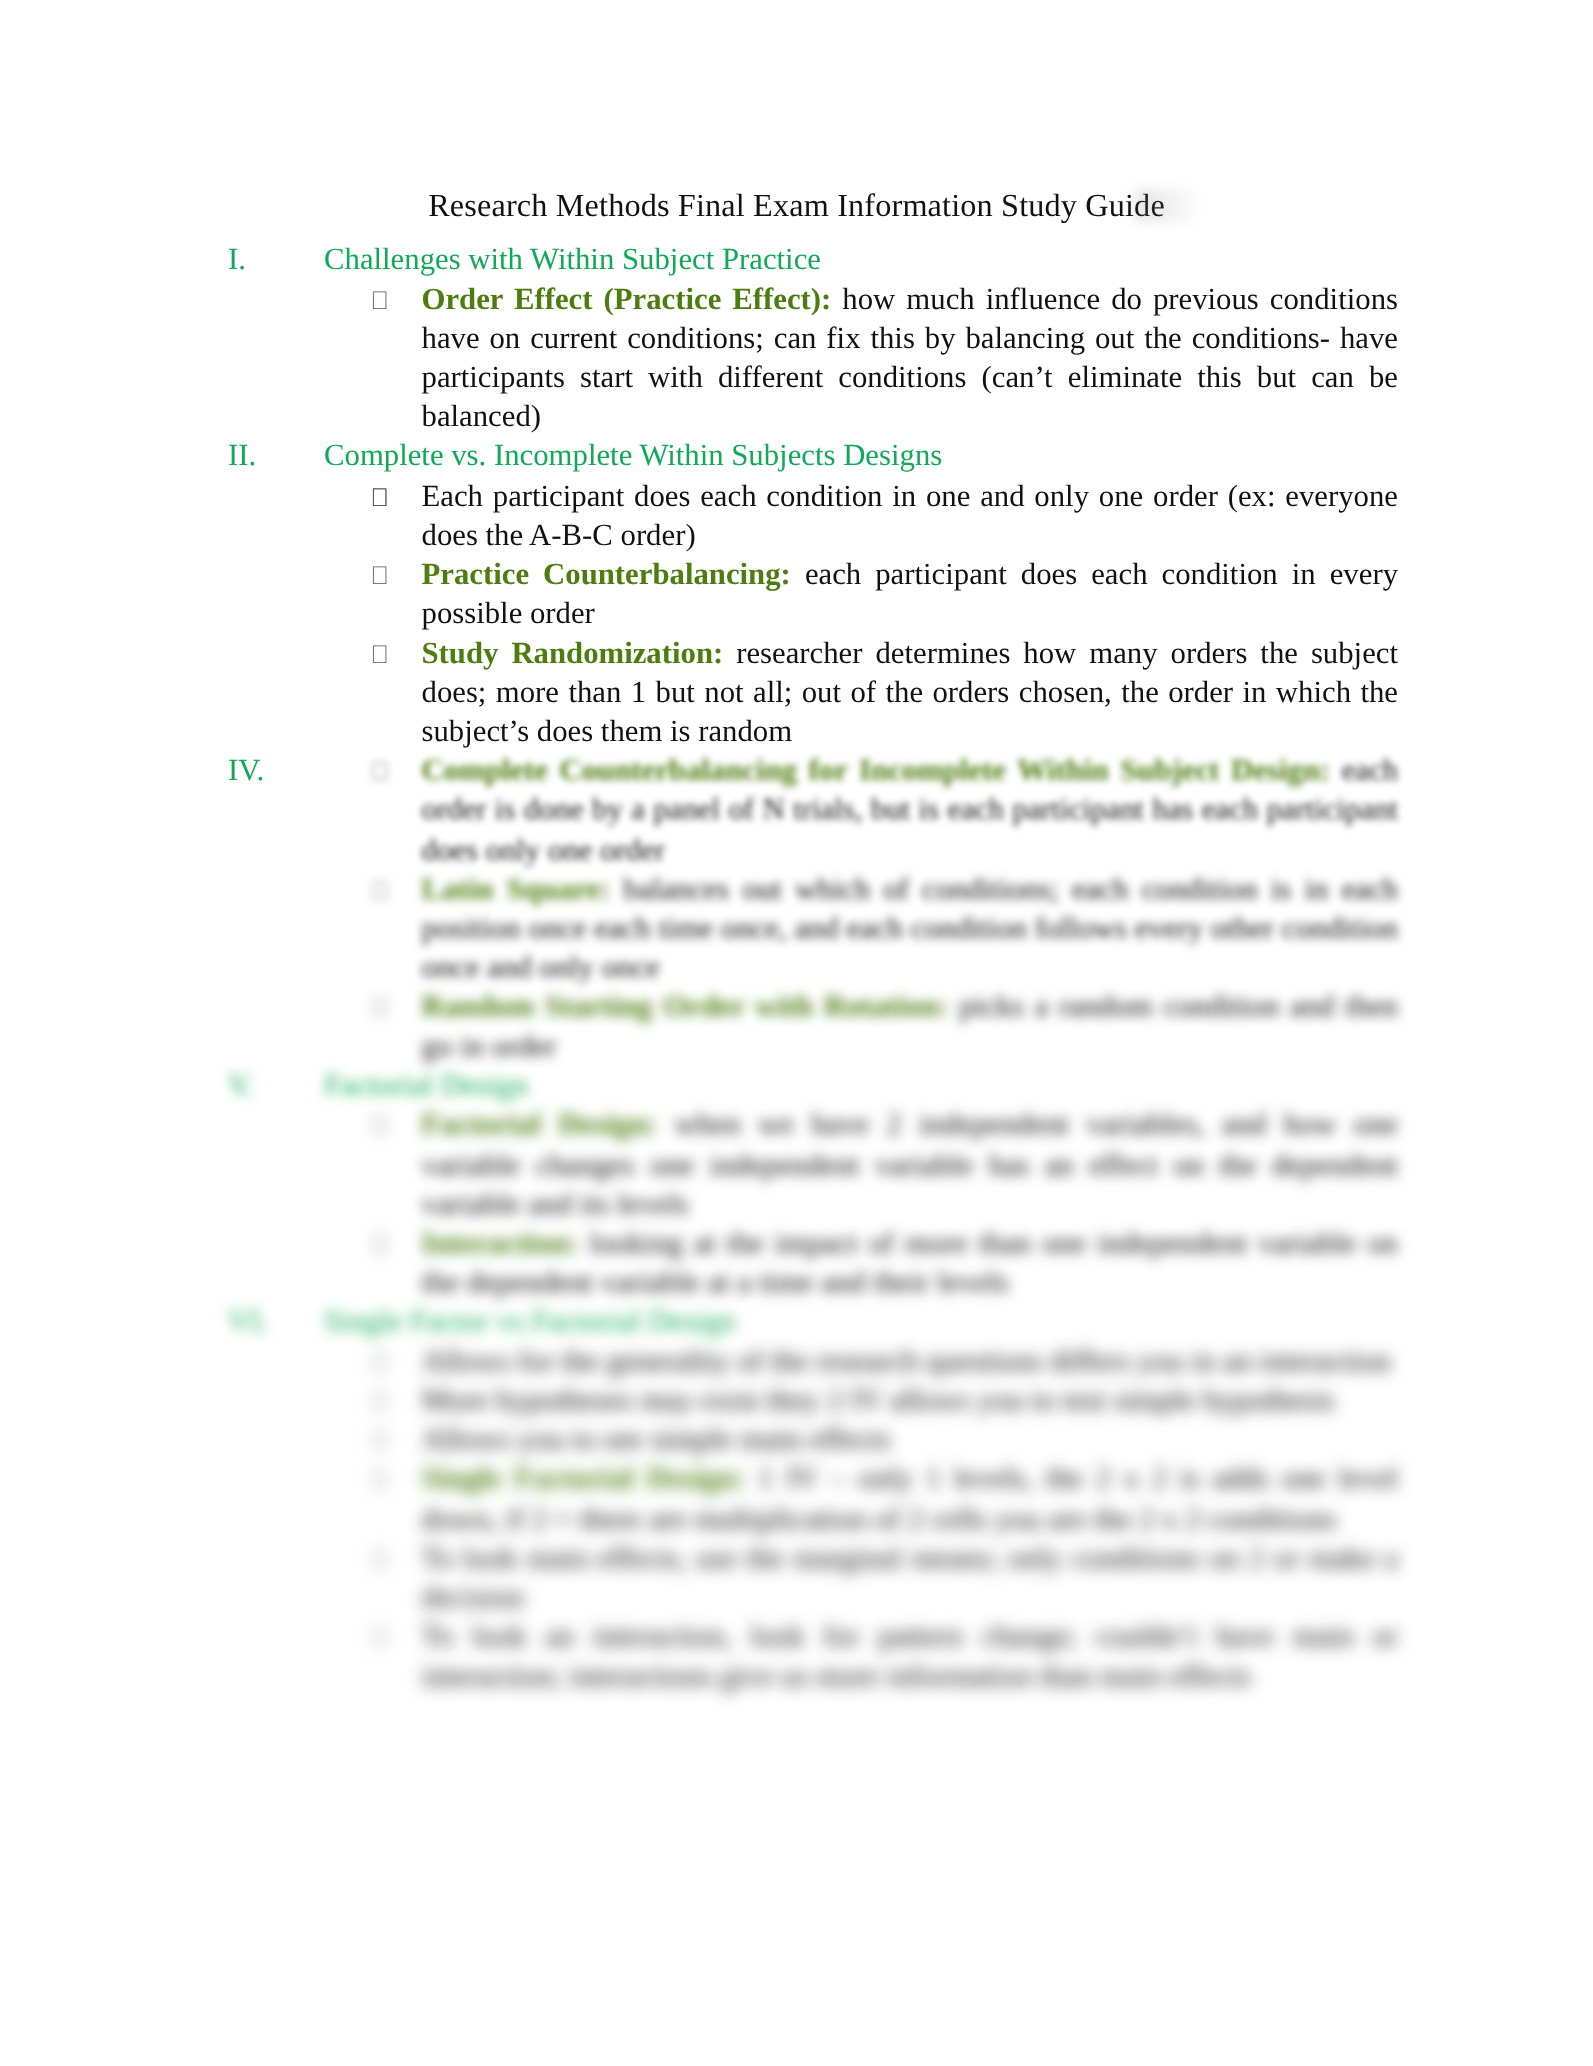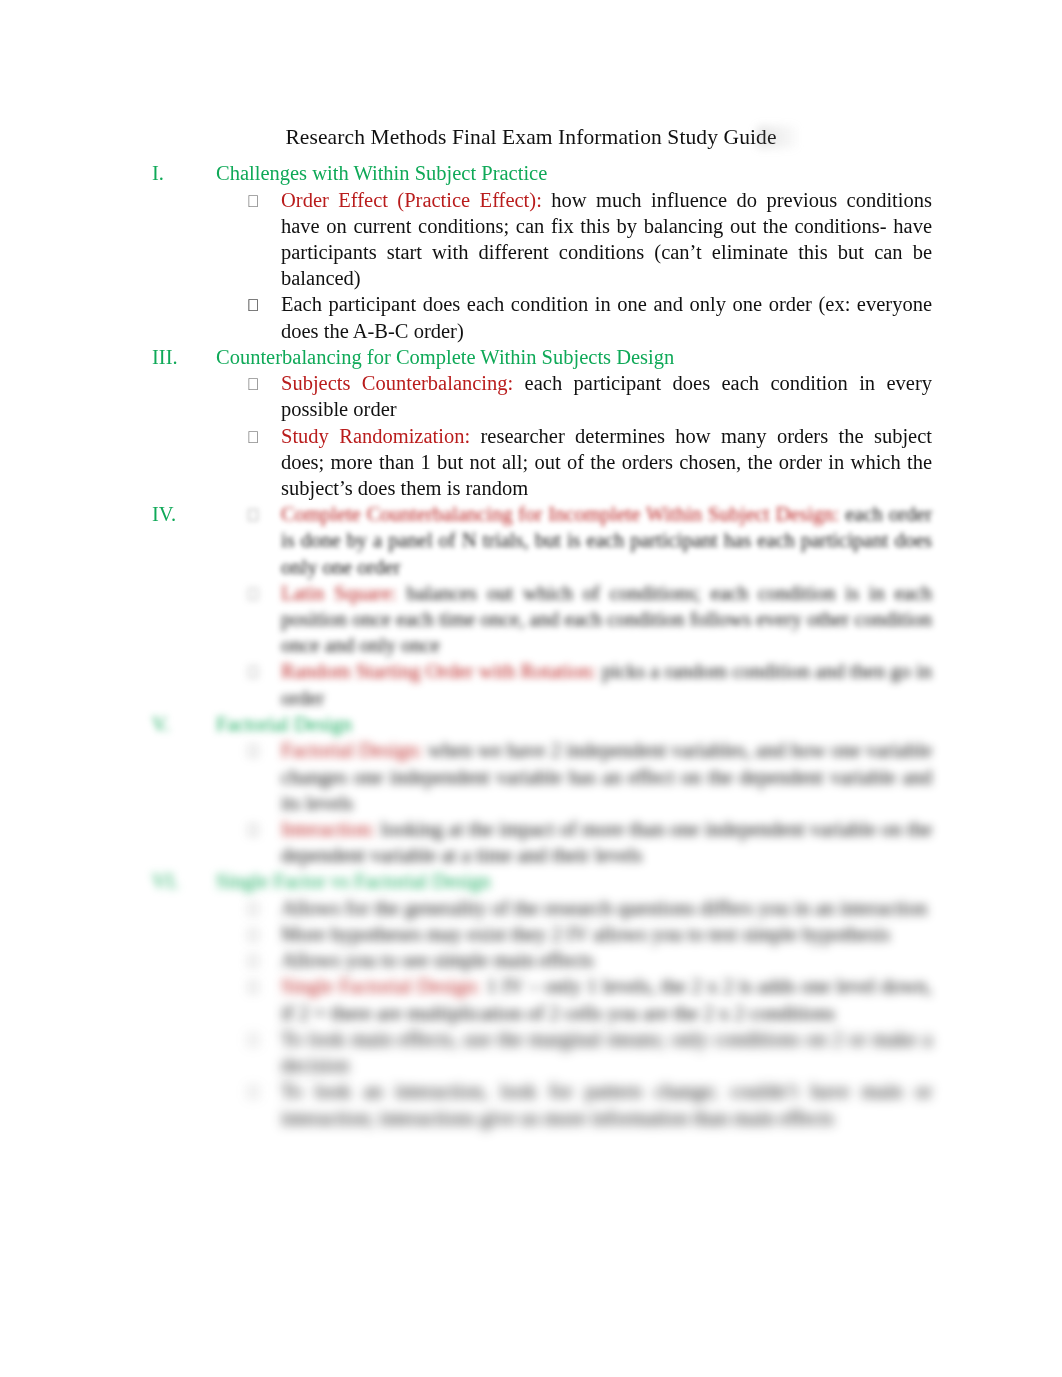--- a/index.html
+++ b/index.html
@@ -81,21 +81,22 @@
     position: absolute;
     left: 248px;
     top: 1px;
     width: 20px;
     font-family: "DejaVu Sans", sans-serif;
     font-size: 17px;
     color: #555;
     line-height: 26.2px;
   }
   .lvl2 .term {
-    color: #b91c1c;
+    color: #4d7c0f;
+    font-weight: bold;
   }
 
   
   .b0  { filter: none; }
   .b1  { filter: blur(2.6px); }
   .b2  { filter: blur(3.3px); }
   .b3  { filter: blur(3.9px); }
   .b4  { filter: blur(4.4px); }
   .b5  { filter: blur(4.8px); }
   .b6  { filter: blur(5.2px); }
@@ -109,26 +110,26 @@
 
   <div class="doc-title">Research Methods Final Exam Information Study Guide</div>
   <div class="title-smudge"></div>
 
   <div class="outline" id="outline-root">
       <div class="grp">
         <div class="lvl1 b0"><span class="rn">I.</span><span>Challenges with Within Subject Practice</span></div>
         <div class="lvl2 b0"><span class="bullet">⎕</span><span class="term">Order Effect (Practice Effect):</span><span> how much influence do previous conditions have on current conditions; can fix this by balancing out the conditions- have participants start with different conditions (can’t eliminate this but can be balanced)</span></div>
       </div>
       <div class="grp">
+        <div class="lvl1 b0"><span class="rn">II.</span><span>Complete vs. Incomplete Within Subjects Designs</span></div>
         <div class="lvl2 b0"><span class="bullet">⎕</span></div>
         <div class="lvl2 b0"><span class="bullet">⎕</span><span>Each participant does each condition in one and only one order (ex: everyone does the A-B-C order)</span></div>
       </div>
       <div class="grp">
-        <div class="lvl1 b0"><span class="rn">III.</span><span>Counterbalancing for Complete Within Subjects Design</span></div>
-        <div class="lvl2 b0"><span class="bullet">⎕</span><span class="term">Subjects Counterbalancing:</span><span> each participant does each condition in every possible order</span></div>
+        <div class="lvl2 b0"><span class="bullet">⎕</span><span class="term">Practice Counterbalancing:</span><span> each participant does each condition in every possible order</span></div>
         <div class="lvl2 b0"><span class="bullet">⎕</span><span class="term">Study Randomization:</span><span> researcher determines how many orders the subject does; more than 1 but not all; out of the orders chosen, the order in which the subject’s does them is random</span></div>
       </div>
       <div class="grp">
         <div class="lvl1 b0"><span class="rn">IV.</span></div>
         <div class="lvl2 b1"><span class="bullet">⎕</span><span class="term">Complete Counterbalancing for Incomplete Within Subject Design:</span><span> each order is done by a panel of N trials, but is each participant has each participant does only one order</span></div>
         <div class="lvl2 b2"><span class="bullet">⎕</span><span class="term">Latin Square:</span><span> balances out which of conditions; each condition is in each position once each time once, and each condition follows every other condition once and only once</span></div>
         <div class="lvl2 b3"><span class="bullet">⎕</span><span class="term">Random Starting Order with Rotation:</span><span> picks a random condition and then go in order</span></div>
       </div>
       <div class="grp">
         <div class="lvl1 b3"><span class="rn">V.</span><span>Factorial Design</span></div>

